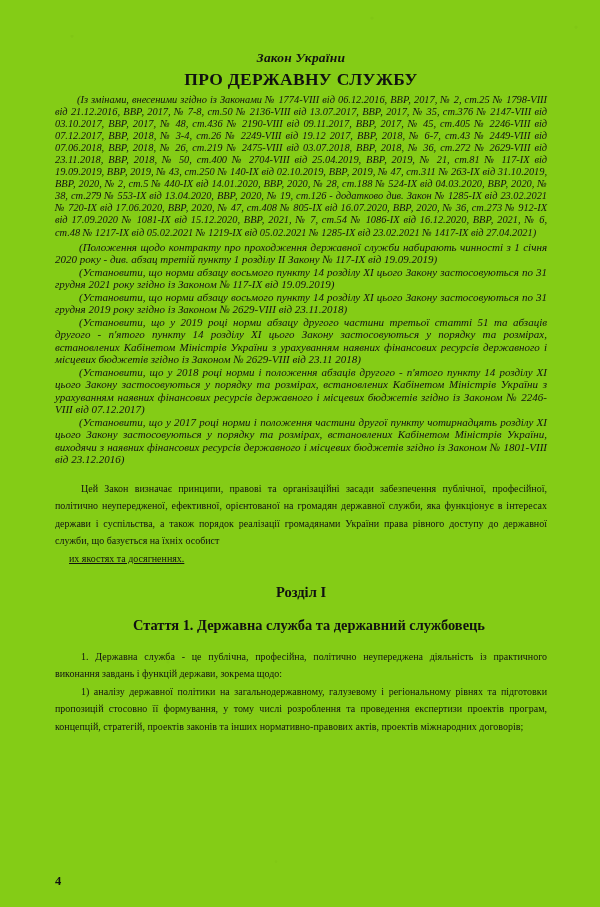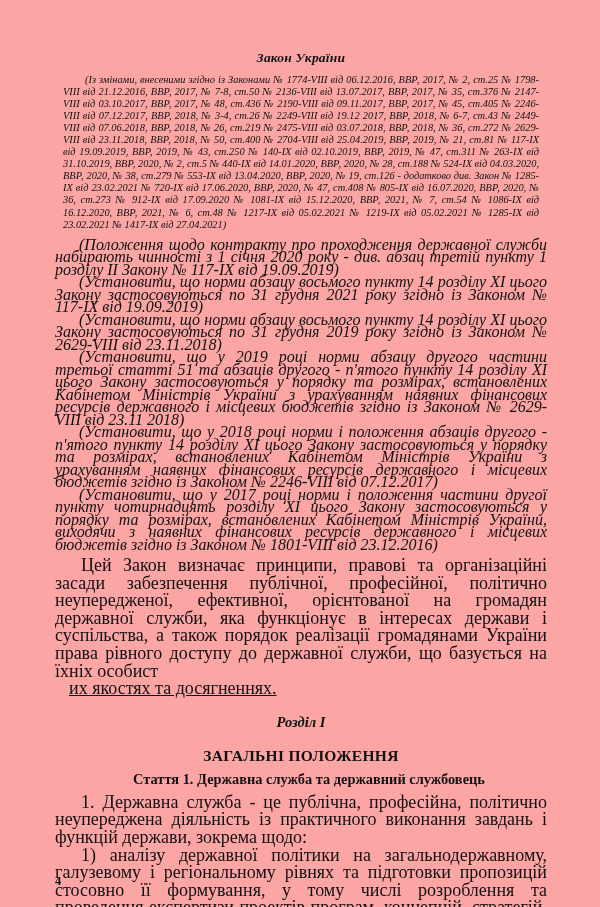--- a/index.html
+++ b/index.html
@@ -10,21 +10,21 @@
   }
   body {
     font-family: "Liberation Serif", "DejaVu Serif", serif;
     color: #111111;
   }
   .page {
     position: relative;
     width: 600px;
     height: 907px;
     margin: 0 auto;
-    background: #fca5a5;
+    background: #84cc16;
     overflow: hidden;
   }
   
   .page::before {
     content: "";
     position: absolute;
     inset: 0;
     pointer-events: none;
     background:
       radial-gradient(circle at 12% 4%, rgba(0,0,0,0.035) 0 1px, transparent 2px),
@@ -70,41 +70,41 @@
   .citations {
     margin: 4px 0 0 0;
     font-style: italic;
     font-size: 10.4px;
     line-height: 12.05px;
     text-align: justify;
     text-justify: inter-word;
     letter-spacing: -0.02px;
   }
   .citations p {
-    margin: 8px;
+    margin: 0;
     text-indent: 22px;
   }
 
   
   .notes {
     margin: 2px 0 0 0;
     font-style: italic;
-    font-size: 16px;
+    font-size: 11px;
     line-height: 12.5px;
     text-align: justify;
   }
   .notes p {
     margin: 0;
     text-indent: 24px;
   }
 
   
   .body-text {
-    margin: 6px 0 0 0;
-    font-size: 18px;
+    margin: 14px 0 0 0;
+    font-size: 10px;
     line-height: 17.6px;
     text-align: justify;
   }
   .body-text p {
     margin: 0;
     text-indent: 26px;
   }
   .body-text p.tail {
     text-indent: 14px;
     text-align: left;
@@ -113,21 +113,20 @@
 
   
   .section-heads {
     margin-top: 7px;
     text-align: center;
   }
   .rozdil {
     margin: 16px;
     font-weight: bold;
     font-size: 14.5px;
-    font-style: italic;
   }
   .rozdil-name {
     margin: 2px 0 0 0;
     font-weight: bold;
     font-size: 15.5px;
     letter-spacing: .3px;
   }
   .article-head {
     margin: 6px 0 0 0;
     font-weight: bold;
@@ -145,20 +144,21 @@
   }
 </style>
 </head>
 <body>
 
 <div class="page">
   <div class="content">
 
     <h2 class="law-kicker">Закон України</h2>
 
+    <h1 class="law-title">ПРО ДЕРЖАВНУ СЛУЖБУ</h1>
 
 
     <div class="citations">
       <p>(Із змінами, внесеними згідно із Законами № 1774-VIII від 06.12.2016, ВВР, 2017, № 2, ст.25 № 1798-VIII від 21.12.2016, ВВР, 2017, № 7-8, ст.50 № 2136-VIII від 13.07.2017, ВВР, 2017, № 35, ст.376 № 2147-VIII від 03.10.2017, ВВР, 2017, № 48, ст.436 № 2190-VIII від 09.11.2017, ВВР, 2017, № 45, ст.405 № 2246-VIII від 07.12.2017, ВВР, 2018, № 3-4, ст.26 № 2249-VIII від 19.12 2017, ВВР, 2018, № 6-7, ст.43 № 2449-VIII від 07.06.2018, ВВР, 2018, № 26, ст.219 № 2475-VIII від 03.07.2018, ВВР, 2018, № 36, ст.272 № 2629-VIII від 23.11.2018, ВВР, 2018, № 50, ст.400 № 2704-VIII від 25.04.2019, ВВР, 2019, № 21, ст.81 № 117-IX від 19.09.2019, ВВР, 2019, № 43, ст.250 № 140-IX від 02.10.2019, ВВР, 2019, № 47, ст.311 № 263-IX від 31.10.2019, ВВР, 2020, № 2, ст.5 № 440-IX від 14.01.2020, ВВР, 2020, № 28, ст.188 № 524-IX від 04.03.2020, ВВР, 2020, № 38, ст.279 № 553-IX від 13.04.2020, ВВР, 2020, № 19, ст.126 - додатково див. Закон № 1285-IX від 23.02.2021 № 720-IX від 17.06.2020, ВВР, 2020, № 47, ст.408 № 805-IX від 16.07.2020, ВВР, 2020, № 36, ст.273 № 912-IX від 17.09.2020 № 1081-IX від 15.12.2020, ВВР, 2021, № 7, ст.54 № 1086-IX від 16.12.2020, ВВР, 2021, № 6, ст.48 № 1217-IX від 05.02.2021 № 1219-IX від 05.02.2021 № 1285-IX від 23.02.2021 № 1417-IX від 27.04.2021)</p>
     </div>
 
     <div class="notes">
       <p>(Положення щодо контракту про проходження державної служби набирають чинності з 1 січня 2020 року - див. абзац третій пункту 1 розділу II Закону № 117-IX від 19.09.2019)</p>
       <p>(Установити, що норми абзацу восьмого пункту 14 розділу XI цього Закону застосовуються по 31 грудня 2021 року згідно із Законом № 117-IX від 19.09.2019)</p>
       <p>(Установити, що норми абзацу восьмого пункту 14 розділу XI цього Закону застосовуються по 31 грудня 2019 року згідно із Законом № 2629-VIII від 23.11.2018)</p>
@@ -167,21 +167,20 @@
       <p>(Установити, що у 2017 році норми і положення частини другої пункту чотирнадцять розділу XI цього Закону застосовуються у порядку та розмірах, встановлених Кабінетом Міністрів України, виходячи з наявних фінансових ресурсів державного і місцевих бюджетів згідно із Законом № 1801-VIII від 23.12.2016)</p>
     </div>
 
     <div class="body-text">
       <p>Цей Закон визначає принципи, правові та організаційні засади забезпечення публічної, професійної, політично неупередженої, ефективної, орієнтованої на громадян державної служби, яка функціонує в інтересах держави і суспільства, а також порядок реалізації громадянами України права рівного доступу до державної служби, що базується на їхніх особист</p>
       <p class="tail">их якостях та досягненнях.</p>
     </div>
 
     <div class="section-heads">
       <p class="rozdil">Розділ I</p>
-      <p class="rozdil-name">ЗАГАЛЬНІ ПОЛОЖЕННЯ</p>
     </div>
 
     <p class="article-head">Стаття 1. Державна служба та державний службовець</p>
 
     <div class="body-text">
       <p>1. Державна служба - це публічна, професійна, політично неупереджена діяльність із практичного виконання завдань і функцій держави, зокрема щодо:</p>
       <p>1) аналізу державної політики на загальнодержавному, галузевому і регіональному рівнях та підготовки пропозицій стосовно її формування, у тому числі розроблення та проведення експертизи проектів програм, концепцій, стратегій, проектів законів та інших нормативно-правових актів, проектів міжнародних договорів;</p>
     </div>
 
   </div>

